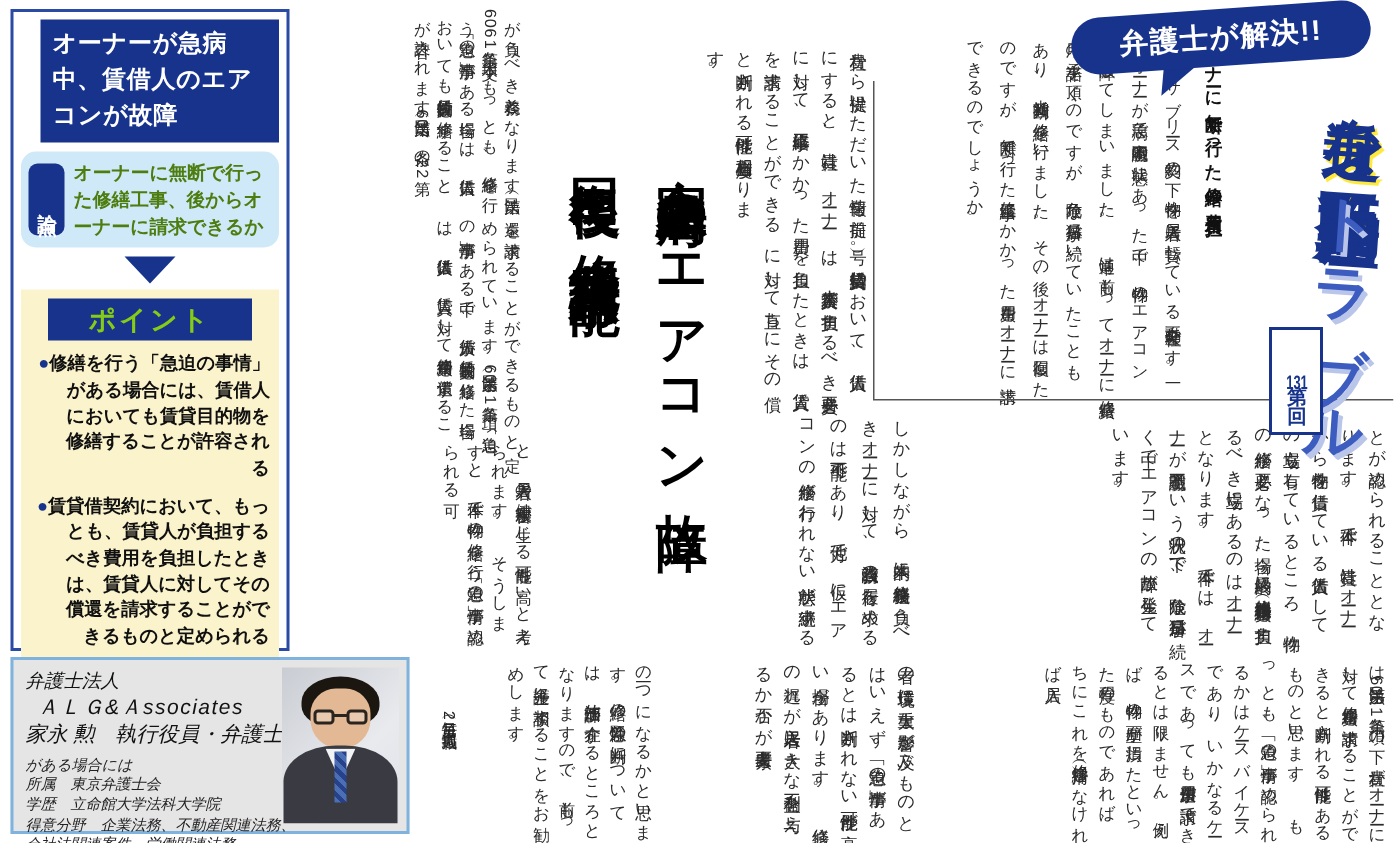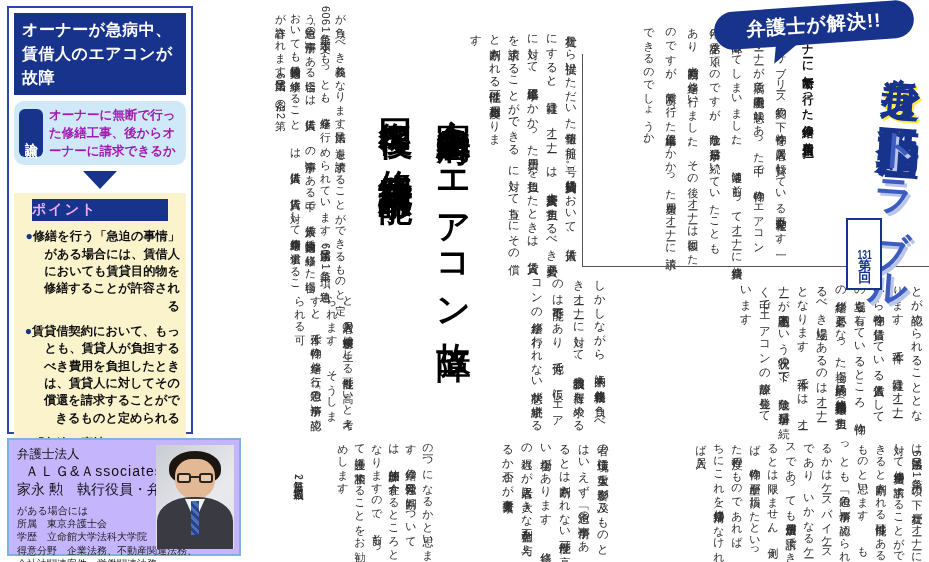--- a/index.html
+++ b/index.html
@@ -62,54 +62,54 @@
   .b-example{left:444px;top:436px;width:168px;height:120px;font-size:11.5px;line-height:19px;}
   .b-advice{left:314px;top:436px;width:122px;height:120px;font-size:11px;line-height:17px;}
   .b-note{left:291px;top:472px;width:16px;height:90px;font-size:10.5px;line-height:16px;color:#222;}
 
   
   .sidebar{
     left:7px;top:6px;width:186px;height:428px;border:2px solid #2b4aa5;background:#fff;
     box-sizing:border-box;display:flex;flex-direction:column;
   }
   .sb-title{
-    margin:5px 5px 4px 5px;background:#17338c;color:#fff;font-weight:bold;
+    margin:5px 5px 4px 18px;background:#17338c;color:#fff;font-weight:bold;
     font-size:16px;line-height:1.5;padding:5px 8px;letter-spacing:0.5px;
   }
   .ronten{
     margin:2px 5px;background:#cfe9f8;border-radius:10px;display:flex;
     align-items:center;padding:5px;gap:6px;
   }
   .ronten-badge{
     background:#17338c;color:#fff;border-radius:6px;width:24px;min-height:48px;
     font-size:13px;font-weight:bold;display:flex;align-items:center;justify-content:center;
     letter-spacing:2px;
   }
-  .ronten-text{color:#a21caf;font-size:12.5px;font-weight:bold;line-height:1.45;}
+  .ronten-text{color:#4d7c0f;font-size:12.5px;font-weight:bold;line-height:1.45;}
   .sb-arrow{
     width:0;height:0;margin:4px auto 2px auto;
     border-left:17px solid transparent;border-right:17px solid transparent;
     border-top:18px solid #17338c;
   }
   .point-box{margin:2px 5px 5px 5px;background:#faf3cc;padding:6px 6px 2px 6px;flex:1;}
   .point-header{
-    background:#17338c;color:#f0abfc;font-size:14px;font-weight:bold;
+    background:#17338c;color:#84cc16;text-align:center;font-size:18px;font-weight:bold;
     padding:2px 0;margin:0 12px 7px 12px;letter-spacing:2px;
   }
   .point-list{list-style:none;margin:0;padding:0;}
   .point-list li{
     font-size:12.2px;font-weight:bold;color:#101010;line-height:1.42;
     margin-bottom:8px;padding-left:13px;text-indent:-13px;text-align:right;
   }
   .point-bullet{color:#17338c;}
 
   
   .lawyer-box{
-    left:7px;top:438px;width:234px;height:118px;border:2px solid #7fb2dc;background:#c4b5fd;
-    box-sizing:border-box;padding:6px 8px;
+    left:7px;top:438px;width:266px;height:118px;border:2px solid #7fb2dc;background:#e5e5e5;
+    box-sizing:border-box;padding:6px 8px;font-style:italic;
   }
   .lw-firm{font-size:12.5px;color:#111;line-height:1.3;}
   .lw-firmname{font-size:14px;color:#111;line-height:1.3;padding-left:8px;letter-spacing:1px;}
   .lw-name{font-size:14px;color:#111;line-height:1.4;margin-bottom:4px;}
   .lw-profile{font-size:10px;color:#222;line-height:1.32;}
   .photo{
     position:absolute;right:5px;top:5px;width:78px;height:104px;overflow:hidden;
     background:linear-gradient(135deg,#c9ccd2 0%,#e8eaee 60%,#dfe2e7 100%);
   }
   .ph-hair{position:absolute;left:13px;top:6px;width:52px;height:34px;background:#1c1611;border-radius:50% 50% 42% 42%;}

